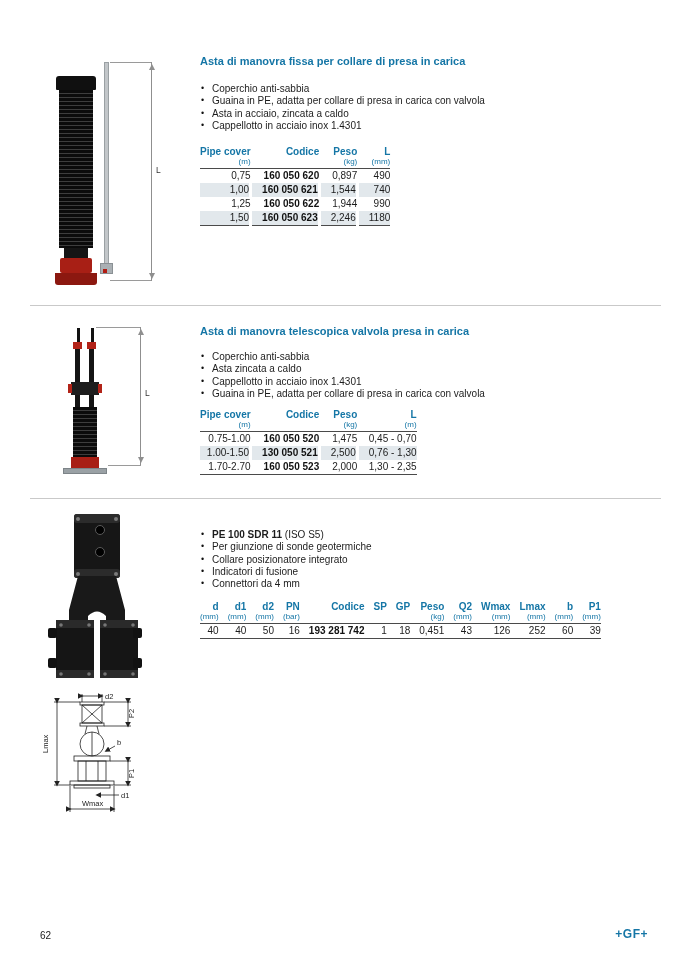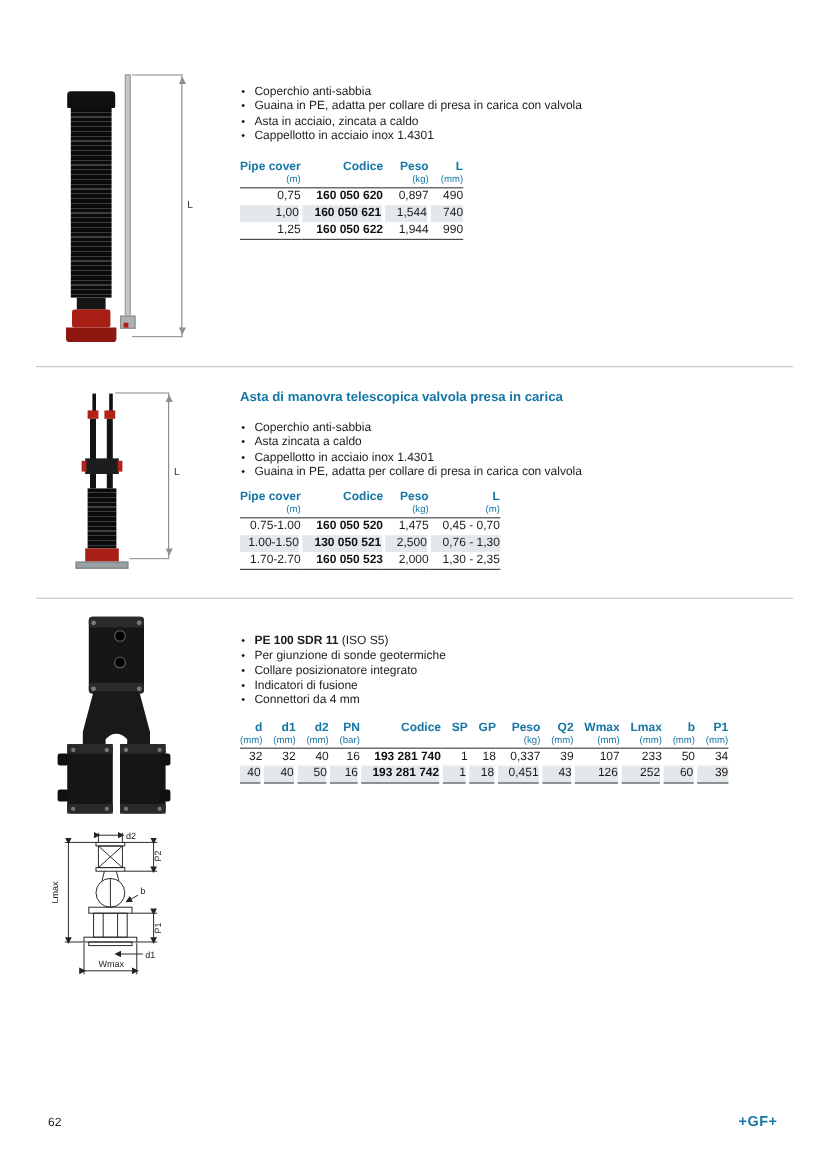--- a/index.html
+++ b/index.html
@@ -81,20 +81,21 @@
       <div class="f1-red2"></div>
       <div class="f1-rod"></div>
       <div class="f1-rodfoot"></div>
       <div class="f1-roddot"></div>
       <div class="tick" style="left:110px; top:12px; width:42px;"></div>
       <div class="tick" style="left:110px; top:230px; width:42px;"></div>
       <div class="dimv" style="left:151px; top:12px; height:219px;"></div>
       <span class="dimlabel" style="left:156px; top:115px;">L</span>
     </div>
     <div class="content" style="top:5px;">
+      <h3 class="title">Asta di manovra fissa per collare di presa in carica</h3>
       <ul class="bullets" style="margin-top:16px;">
         <li><span class="dot">•</span><span>Coperchio anti-sabbia</span></li>
         <li><span class="dot">•</span><span>Guaina in PE, adatta per collare di presa in carica con valvola</span></li>
         <li><span class="dot">•</span><span>Asta in acciaio, zincata a caldo</span></li>
         <li><span class="dot">•</span><span>Cappellotto in acciaio inox 1.4301</span></li>
       </ul>
       <table class="spec t1" style="margin-top:12px; width:180px;">
         <thead>
           <tr>
             <th class="l">Pipe cover</th>
@@ -120,20 +121,26 @@
             <td>1,00</td>
             <td class="code">160 050 621</td>
             <td>1,544</td>
             <td>740</td>
           </tr>
           <tr>
             <td>1,25</td>
             <td class="code">160 050 622</td>
             <td>1,944</td>
             <td>990</td>
+          </tr>
+          <tr>
+            <td>1,50</td>
+            <td class="code">160 050 623</td>
+            <td>2,246</td>
+            <td>1180</td>
           </tr>
         </tbody>
       </table>
     </div>
   </div>
 
   <div class="divider" style="top:305px;"></div>
 
   <div class="sec" style="top:322px; height:170px;">
     <div class="fig" style="left:0; top:0; width:200px; height:165px;">
@@ -330,35 +337,20 @@
             <td>(kg)</td>
             <td>(mm)</td>
             <td>(mm)</td>
             <td>(mm)</td>
             <td>(mm)</td>
             <td>(mm)</td>
           </tr>
         </thead>
         <tbody>
           <tr>
-            <td>32</td>
-            <td>32</td>
-            <td>40</td>
-            <td>16</td>
-            <td class="code">193 281 740</td>
-            <td>1</td>
-            <td>18</td>
-            <td>0,337</td>
-            <td>39</td>
-            <td>107</td>
-            <td>233</td>
-            <td>50</td>
-            <td>34</td>
-          </tr>
-          <tr>
             <td>40</td>
             <td>40</td>
             <td>50</td>
             <td>16</td>
             <td class="code">193 281 742</td>
             <td>1</td>
             <td>18</td>
             <td>0,451</td>
             <td>43</td>
             <td>126</td>

